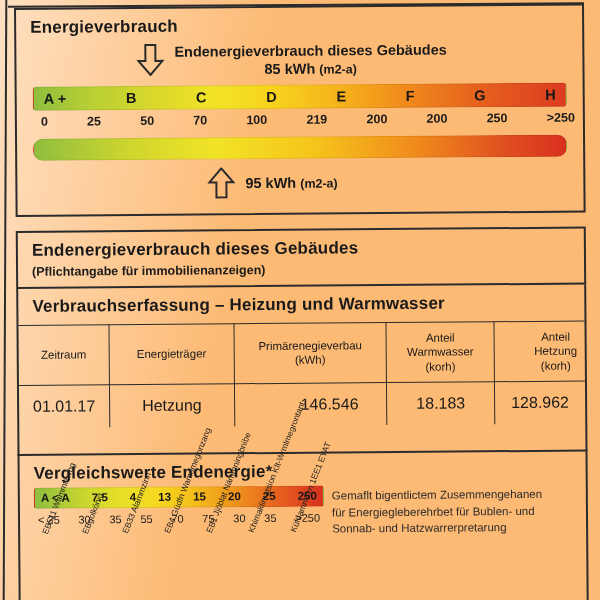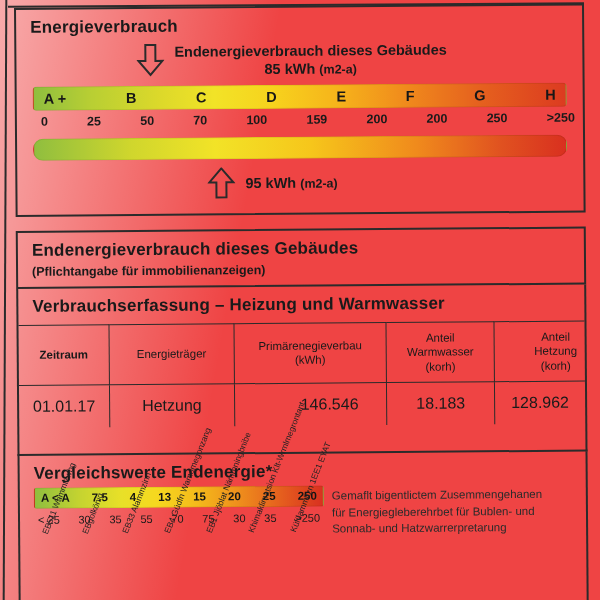--- a/index.html
+++ b/index.html
@@ -8,21 +8,21 @@
     background:#efeee9;
     font-family:"Liberation Sans", sans-serif;
     color:#1a1a1a;
     overflow:hidden;
     position:relative;
   }
   
   .sheet{
     position:absolute;
     left:0;top:0;width:600px;height:600px;
-    background:#ef4444;
+    background:#fdba74;
   }
   .sheet:before{
     content:"";position:absolute;left:0;top:0;width:600px;height:600px;
     background:linear-gradient(100deg, rgba(255,255,255,0.55), rgba(255,255,255,0) 40%);
     pointer-events:none;
   }
   .topline{
     position:absolute;left:8px;top:4px;width:576px;height:2px;background:#2b2b2b;
     transform:rotate(-0.35deg);
   }
@@ -176,21 +176,21 @@
             <span>G</span>
             <span>H</span>
           </div>
         </div>
         <div class="scale-nums">
           <span>0</span>
           <span>25</span>
           <span>50</span>
           <span>70</span>
           <span>100</span>
-          <span>159</span>
+          <span>219</span>
           <span>200</span>
           <span>200</span>
           <span>250</span>
           <span>&gt;250</span>
         </div>
       </div>
 
       <div class="bar2wrap">
         <div class="bar2"></div>
       </div>
@@ -213,21 +213,21 @@
     <div class="box first">
       <div class="sec-title">Endenergieverbrauch dieses Gebäudes</div>
       <div class="sec-sub">(Pflichtangabe für immobilienanzeigen)</div>
     </div>
 
     <div class="box">
       <div class="sec-title" style="padding-bottom:8px;">Verbrauchserfassung – Heizung und Warmwasser</div>
       <table class="vt">
         <thead>
           <tr>
-            <th style="width:16%;border-left:none;font-weight:bold;">
+            <th style="width:16%;border-left:none;">
               <span>Zeitraum</span>
             </th>
             <th style="width:22%;">
               <span>Energieträger</span>
             </th>
             <th style="width:27%;">
               <div>Primärenegieverbau</div>
               <div>(kWh)</div>
             </th>
             <th style="width:19%;margin-left:16px;">

